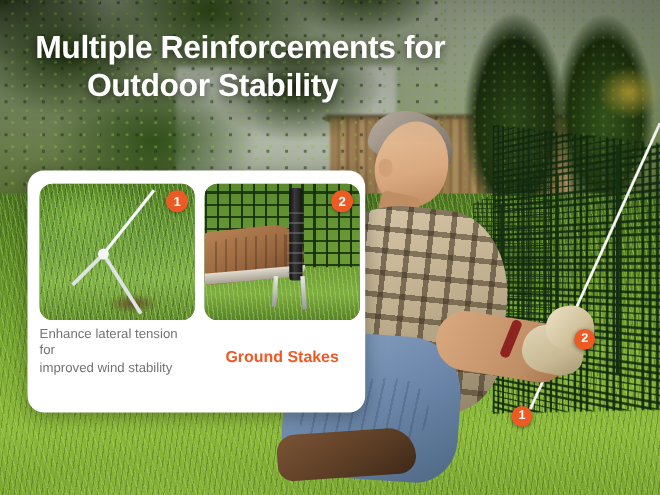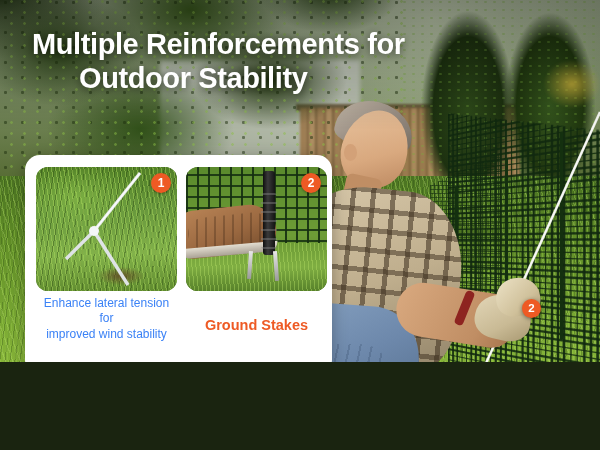--- a/index.html
+++ b/index.html
@@ -5,21 +5,21 @@
   * { margin:0; padding:0; box-sizing:border-box; }
 
   html, body {
     width:600px; height:450px;
     font-family:"Liberation Sans", sans-serif;
     overflow:hidden; background:#1a2410;
   }
 
   #stage {
     position:relative;
-    width:600px; height:362px;
+    width:600px; height:450px;
     overflow:hidden;
   }
 
   
   .photo { position:absolute; inset:0; overflow:hidden; }
 
   
   .sky {
     position:absolute; left:0; top:0; width:600px; height:190px;
     background:
@@ -351,22 +351,22 @@
   .t2-spike.s2 { left:88px; top:84px; height:30px; transform:rotate(-4deg); }
 
   .head-line {
     margin-top:9px;
     color:#ee5a24;
     font-size:14.5px; font-weight:bold;
     line-height:1.18; text-align:center;
   }
   .desc {
     margin-top:5px;
-    color:#3b82f6;
-    font-size:12px; line-height:1.28; text-align:center;
+    color:#737373;
+    font-size:12px; line-height:1.28; 
   }
 
   
   .title {
     position:absolute; left:32px; top:27px; width:470px;
     color:#fff; font-size:29px; font-weight:bold;
     line-height:1.18; letter-spacing:-.4px;
     text-shadow:0 2px 9px rgba(0,0,0,.55);
   }
   .title .l2 { display:block;margin-left:47px; }

